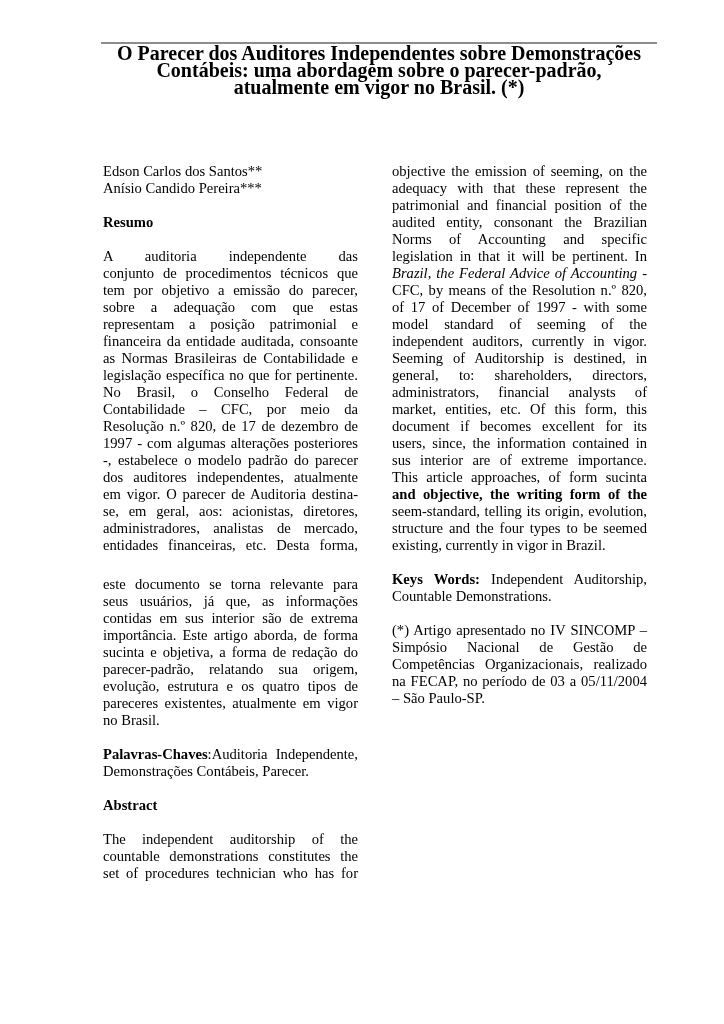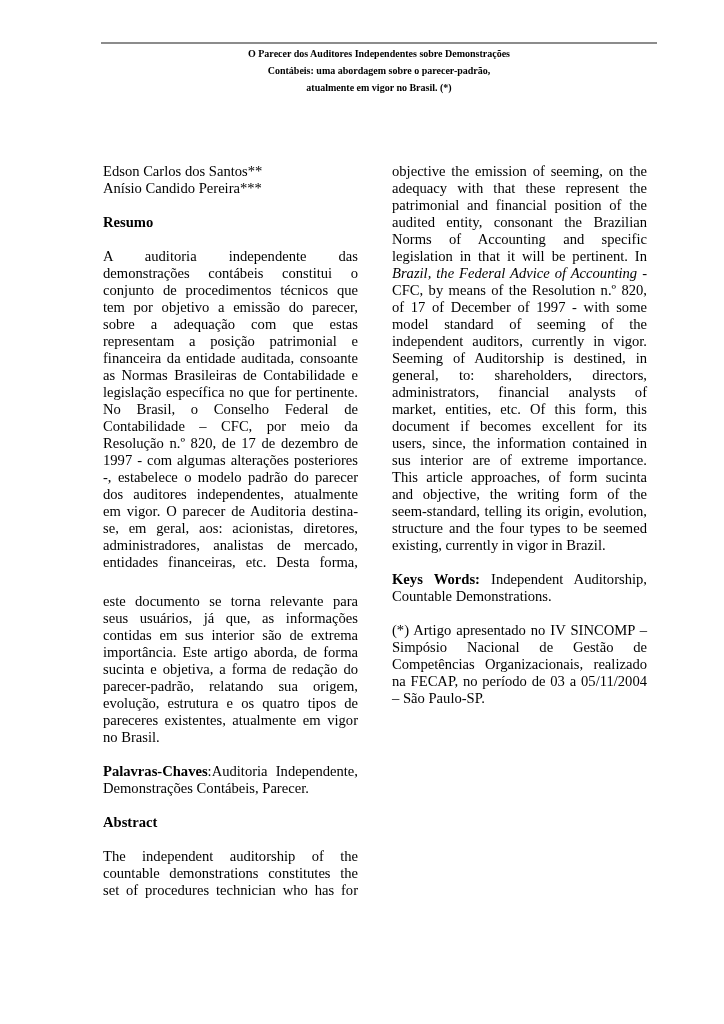--- a/index.html
+++ b/index.html
@@ -1,21 +1,21 @@
 <!DOCTYPE html>
 <html><head>
 <meta charset="utf-8">
 <style>
   html, body { margin: 0; padding: 0; background: #ffffff; }
   body { width: 724px; height: 1024px; position: relative; overflow: hidden;
          font-family: "Liberation Serif", serif; color: #000; }
   .rule { position: absolute; left: 101px; top: 42px; width: 556px; height: 0;
           border-top: 2px solid #8c8c8c; }
   .title { position: absolute; left: 101px; top: 45px; width: 556px;
-           text-align: center; font-weight: bold; font-size: 10px; line-height: 17px; }
+           text-align: center; font-weight: bold; font-size: 20px; line-height: 17px; }
   .title div { white-space: nowrap; }
   .col { position: absolute; top: 163px; width: 255px; font-size: 14.6px; line-height: 17px; }
   .col-left { left: 103px; }
   .col-right { left: 392px; }
   .line { display: block; text-align: justify; text-align-last: justify; white-space: nowrap; height: 17px; }
   .line.last { text-align-last: left; }
   .gap { height: 17px; }
   .bold { font-weight: bold; }
 </style>
 </head>
@@ -30,21 +30,20 @@
 </div>
 
 <div class="col col-left">
   <div class="line last">Edson Carlos dos Santos**</div>
   <div class="line last">Anísio Candido Pereira***</div>
   <div class="gap"></div>
   <div class="line last bold">Resumo</div>
   <div class="gap"></div>
   <div id="resumo-body">
       <div class="line" style="white-space: normal; text-align-last: justify;">A auditoria independente das</div>
-      <div class="line" style="white-space: normal; text-align-last: justify;">demonstrações contábeis constitui o</div>
       <div class="line" style="white-space: normal; text-align-last: justify;">conjunto de procedimentos técnicos que</div>
       <div class="line" style="white-space: normal; text-align-last: justify;">tem por objetivo a emissão do parecer,</div>
       <div class="line" style="white-space: normal; text-align-last: justify;">sobre a adequação com que estas</div>
       <div class="line" style="white-space: normal; text-align-last: justify;">representam a posição patrimonial e</div>
       <div class="line" style="white-space: normal; text-align-last: justify;">financeira da entidade auditada, consoante</div>
       <div class="line" style="white-space: normal; text-align-last: justify;">as Normas Brasileiras de Contabilidade e</div>
       <div class="line" style="white-space: normal; text-align-last: justify;">legislação específica no que for pertinente.</div>
       <div class="line" style="white-space: normal; text-align-last: justify;">No Brasil, o Conselho Federal de</div>
       <div class="line" style="white-space: normal; text-align-last: justify;">Contabilidade – CFC, por meio da</div>
       <div class="line" style="white-space: normal; text-align-last: justify;">Resolução n.º 820, de 17 de dezembro de</div>
@@ -94,21 +93,21 @@
       <div class="line" style="white-space: normal; text-align-last: justify;">model standard of seeming of the</div>
       <div class="line" style="white-space: normal; text-align-last: justify;">independent auditors, currently in vigor.</div>
       <div class="line" style="white-space: normal; text-align-last: justify;">Seeming of Auditorship is destined, in</div>
       <div class="line" style="white-space: normal; text-align-last: justify;">general, to: shareholders, directors,</div>
       <div class="line" style="white-space: normal; text-align-last: justify;">administrators, financial analysts of</div>
       <div class="line" style="white-space: normal; text-align-last: justify;">market, entities, etc. Of this form, this</div>
       <div class="line" style="white-space: normal; text-align-last: justify;">document if becomes excellent for its</div>
       <div class="line" style="white-space: normal; text-align-last: justify;">users, since, the information contained in</div>
       <div class="line" style="white-space: normal; text-align-last: justify;">sus interior are of extreme importance.</div>
       <div class="line" style="white-space: normal; text-align-last: justify;">This article approaches, of form sucinta</div>
-      <div class="line" style="white-space: normal; text-align-last: justify;">and objective, the writing form of the</div>
+      <div class="line" style="white-space: normal; text-align-last: justify; font-weight: bold;">and objective, the writing form of the</div>
       <div class="line" style="white-space: normal; text-align-last: justify;">seem-standard, telling its origin, evolution,</div>
       <div class="line" style="white-space: normal; text-align-last: justify;">structure and the four types to be seemed</div>
       <div class="line last">existing, currently in vigor in Brazil.</div>
     </div>
   <div class="gap"></div>
   <div class="line" style="white-space: normal; text-align-last: justify;">
     <span class="bold">Keys Words:</span><span> Independent Auditorship,</span>
   </div>
   <div class="line last">Countable Demonstrations.</div>
   <div class="gap"></div>

